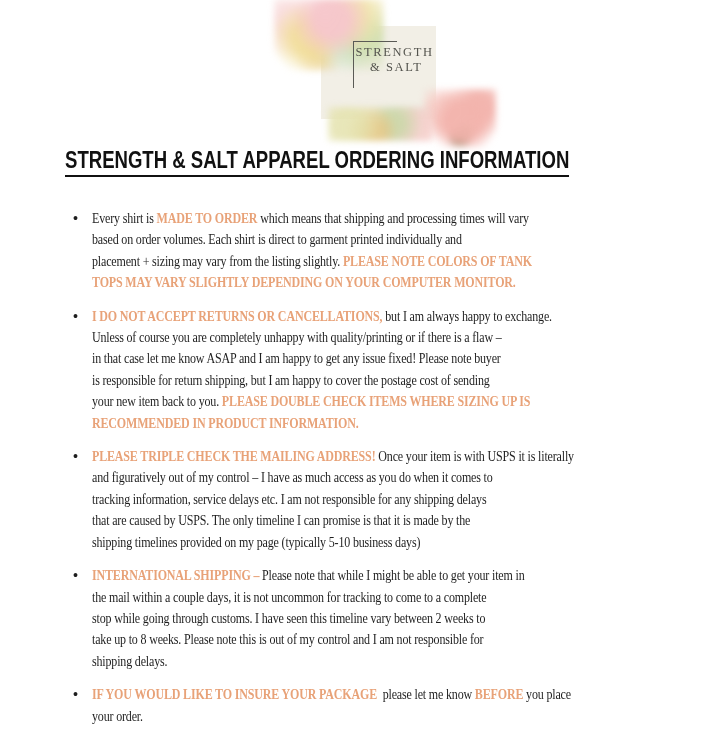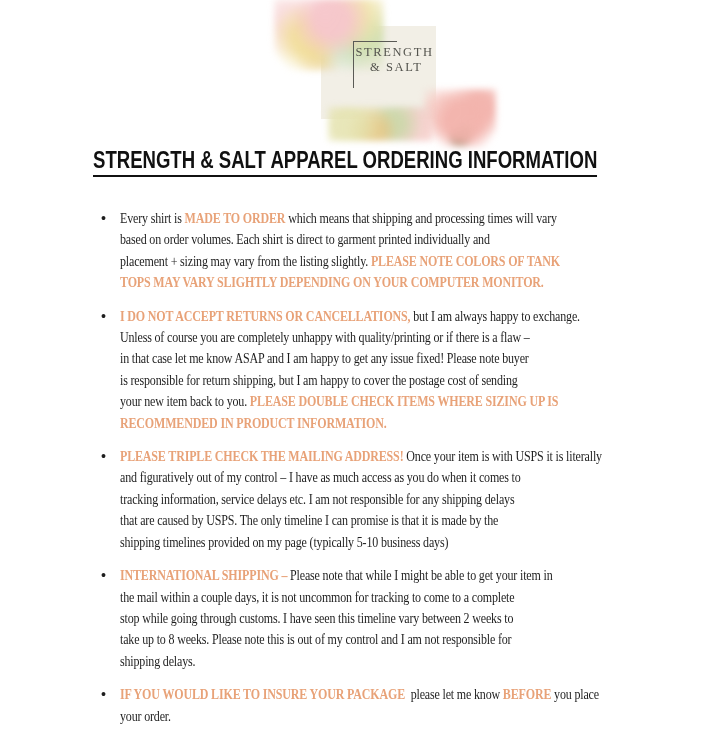--- a/index.html
+++ b/index.html
@@ -41,21 +41,21 @@
       radial-gradient(circle at 42% 70%, rgba(232,192,123,.85) 0 14%, rgba(232,192,123,0) 40%),
       radial-gradient(circle at 62% 50%, rgba(203,216,169,.9) 0 16%, rgba(203,216,169,0) 44%),
       radial-gradient(circle at 84% 65%, rgba(245,205,201,.85) 0 16%, rgba(245,205,201,0) 42%),
       radial-gradient(circle at 74% 30%, rgba(214,228,205,.8) 0 12%, rgba(214,228,205,0) 36%);
   }
   .logo-bracket{position:absolute;left:77px;top:38px;width:43px;height:46px;border-left:1px solid #5a5a55;border-top:1px solid #5a5a55;z-index:3;}
   .logo-name{position:absolute;left:80px;top:42px;width:67px;text-align:right;z-index:3;
     font-family:"Liberation Serif", serif;color:var(--logo-text,#54544e);
     font-size:12.5px;line-height:15px;letter-spacing:1.6px;}
   
-  .content{margin-left:93px;margin-right:20px;}
+  .content{margin-left:65px;margin-right:20px;}
   h1.page-title{
     margin:7px 0 0 0;display:inline-block;white-space:nowrap;
     font-size:23.5px;font-weight:bold;line-height:26px;color:var(--title-text,#111);
     border-bottom:2px solid var(--title-text,#111);padding-bottom:2px;
     transform:scaleX(0.79);transform-origin:0 50%;letter-spacing:0px;
   }
   
   ul.bullets{list-style:none;margin:31px 0 0 8px;padding:0;}
   li.bullet-item{display:flex;margin:0 0 12px 0;}
   .bullet-marker{width:19px;flex:0 0 19px;font-size:14.3px;line-height:21.4px;}

